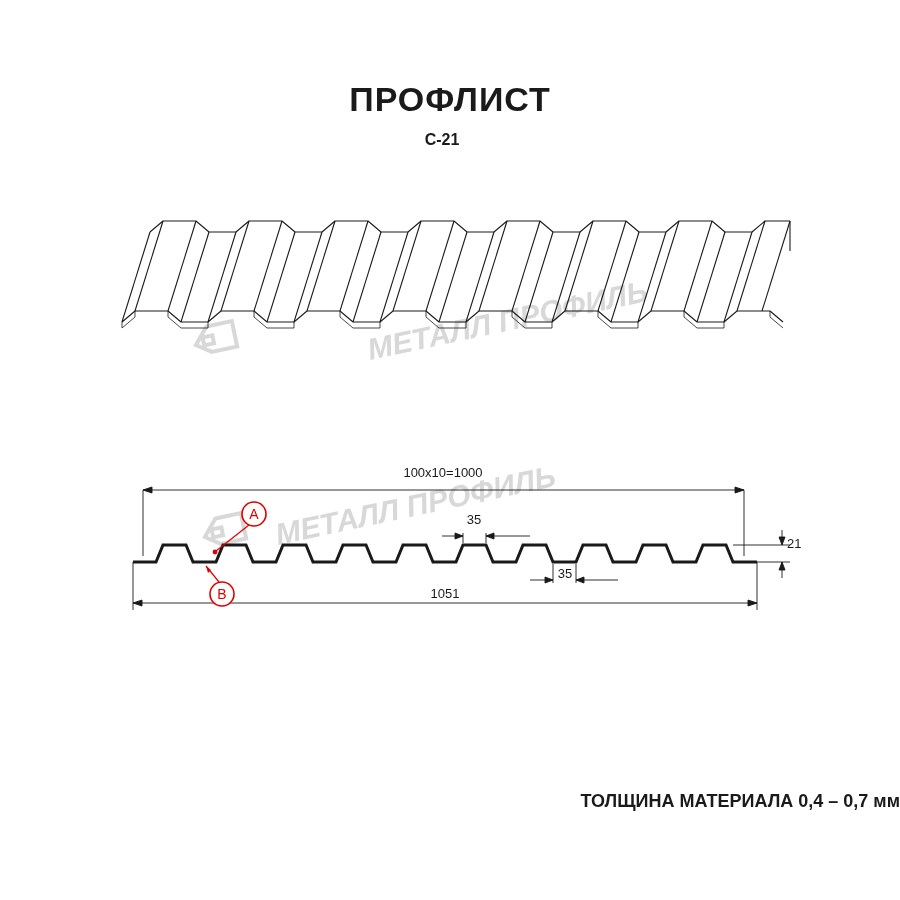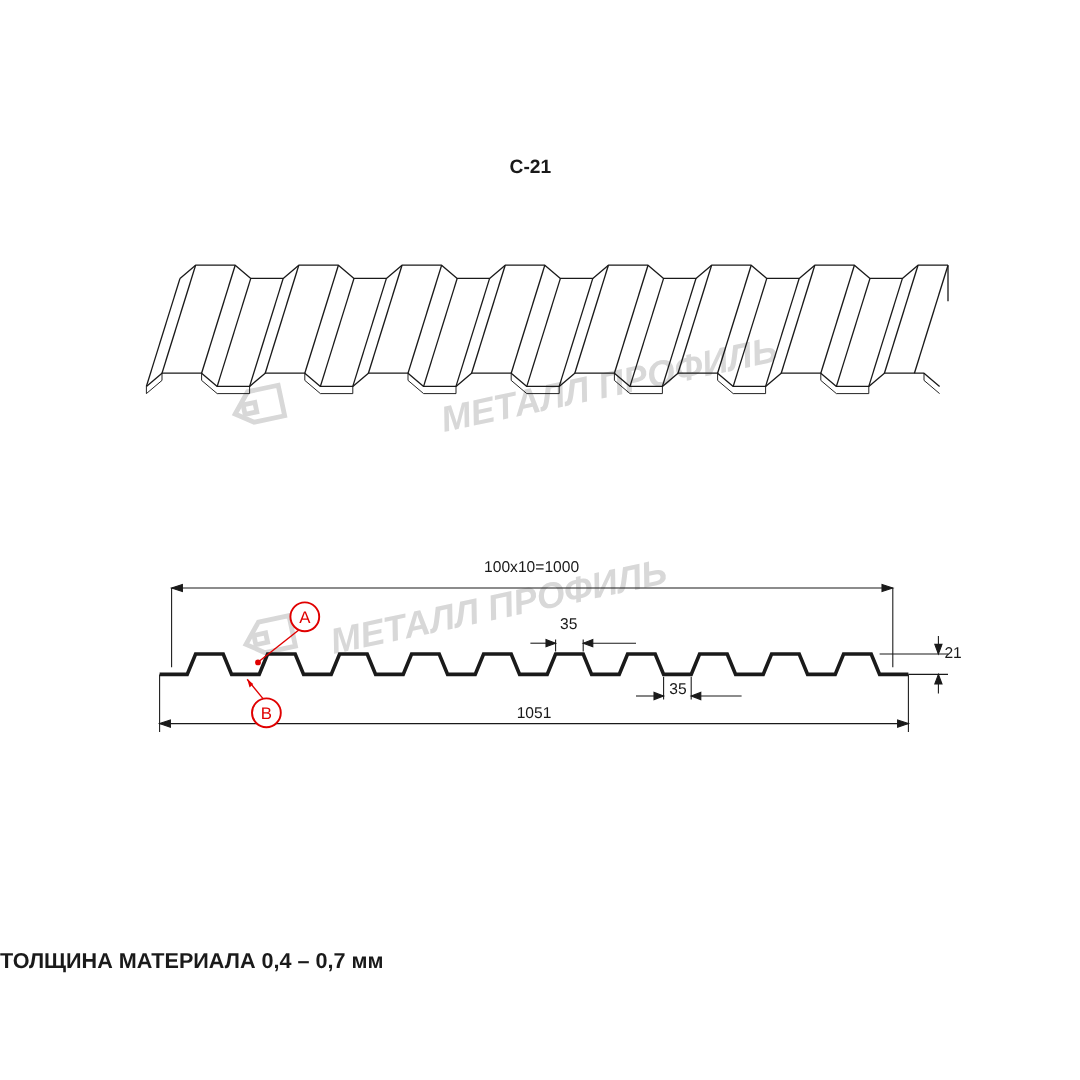--- a/index.html
+++ b/index.html
@@ -40,21 +40,21 @@
     text-align: center;
     font-size: 16px;
     font-weight: bold;
     color: #1a1a1a;
   }
   .footer-note {
     position: absolute;
     left: 0;
     top: 791px;
     width: 900px;
-    text-align: left;
+    text-align: right;
     font-size: 18px;
     font-weight: bold;
     color: #1a1a1a;
   }
   svg.figure {
     position: absolute;
     left: 0;
     top: 0;
     width: 900px;
     height: 900px;
@@ -75,20 +75,21 @@
     font-size: 14px;
     fill: #e00000;
     font-weight: normal;
   }
 </style>
 </head>
 <body>
 
 <div class="page">
 
+  <div class="title">ПРОФЛИСТ</div>
   <div class="subtitle">С-21</div>
 
   <svg class="figure" viewBox="0 0 900 900">
 
     <g transform="translate(370,360) rotate(-12)">
       <text class="wm" x="0" y="0" font-size="30">МЕТАЛЛ ПРОФИЛЬ</text>
     </g>
     <g transform="translate(196,345) rotate(-12)">
       <path d="M0,0 L14,-16 L40,-16 L40,10 L14,10 Z" fill="none" stroke="#d8d8d8" stroke-width="4"></path>
       <path d="M8,-6 L18,-6 L18,2 L8,2 Z" fill="none" stroke="#d8d8d8" stroke-width="4"></path>

